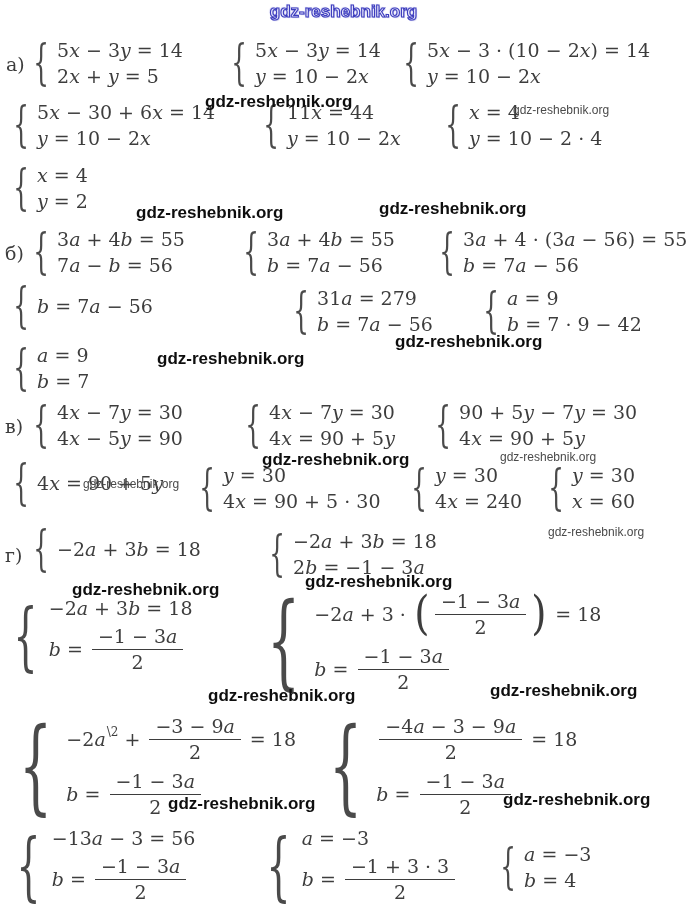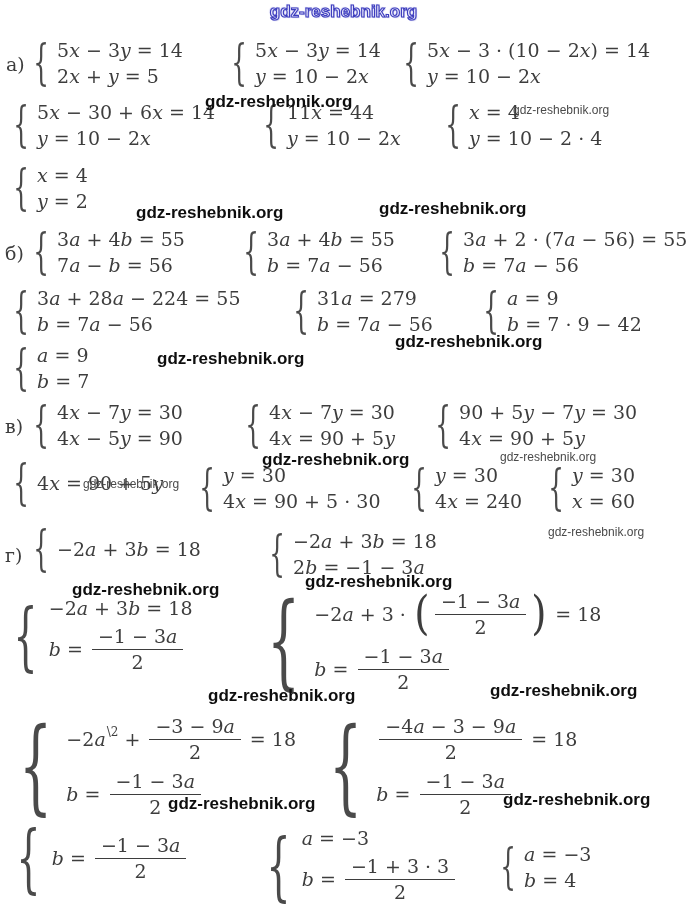--- a/index.html
+++ b/index.html
@@ -100,30 +100,29 @@
       <div class="system" style="left: 238px; top: 0px;">
         <span class="brace" style="font-size: 41px; transform: scaleY(1.18) scaleX(0.6);">{</span>
         <div class="lines">
           <div class="mline"><span><span>3</span><span class="var">a</span><span> + 4</span><span class="var">b</span><span> = 55</span></span></div>
           <div class="mline"><span><span class="var">b</span><span> = 7</span><span class="var">a</span><span> − 56</span></span></div>
         </div>
       </div>
       <div class="system" style="left: 434px; top: 0px;">
         <span class="brace" style="font-size: 41px; transform: scaleY(1.18) scaleX(0.6);">{</span>
         <div class="lines">
-          <div class="mline"><span><span>3</span><span class="var">a</span><span> + 2 · (7</span><span class="var">a</span><span> − 56) = 55</span></span></div>
+          <div class="mline"><span><span>3</span><span class="var">a</span><span> + 4 · (3</span><span class="var">a</span><span> − 56) = 55</span></span></div>
           <div class="mline"><span><span class="var">b</span><span> = 7</span><span class="var">a</span><span> − 56</span></span></div>
         </div>
       </div>
     </div>
     <div class="row" style="top: 286px;">
       <div class="system" style="left: 8px; top: 0px;">
         <span class="brace" style="font-size: 41px; transform: scaleY(1.18) scaleX(0.6);">{</span>
         <div class="lines">
-          <div class="mline"><span><span>3</span><span class="var">a</span><span> + 28</span><span class="var">a</span><span> − 224 = 55</span></span></div>
           <div class="mline"><span><span class="var">b</span><span> = 7</span><span class="var">a</span><span> − 56</span></span></div>
         </div>
       </div>
       <div class="system" style="left: 288px; top: 0px;">
         <span class="brace" style="font-size: 41px; transform: scaleY(1.18) scaleX(0.6);">{</span>
         <div class="lines">
           <div class="mline"><span><span>31</span><span class="var">a</span><span> = 279</span></span></div>
           <div class="mline"><span><span class="var">b</span><span> = 7</span><span class="var">a</span><span> − 56</span></span></div>
         </div>
       </div>
@@ -242,20 +241,21 @@
         <div class="lines">
           <div class="mline"><span class="frac"><span class="num"><span>−4</span><span class="var">a</span><span> − 3 − 9</span><span class="var">a</span></span><span class="den"><span>2</span></span></span><span><span> = 18</span></span></div>
           <div class="mline"><span><span class="var">b</span><span> = </span></span><span class="frac"><span class="num"><span>−1 − 3</span><span class="var">a</span></span><span class="den"><span>2</span></span></span></div>
         </div>
       </div>
     </div>
     <div class="row" style="top: 826px;">
       <div class="system" style="left: 8px; top: 0px;">
         <span class="brace" style="font-size: 64px; transform: scaleY(1.18) scaleX(0.6);">{</span>
         <div class="lines">
+          <div class="mline"><span><span>−13</span><span class="var">a</span><span> − 3 = 56</span></span></div>
           <div class="mline"><span><span class="var">b</span><span> = </span></span><span class="frac"><span class="num"><span>−1 − 3</span><span class="var">a</span></span><span class="den"><span>2</span></span></span></div>
         </div>
       </div>
       <div class="system" style="left: 258px; top: 0px;">
         <span class="brace" style="font-size: 64px; transform: scaleY(1.18) scaleX(0.6);">{</span>
         <div class="lines">
           <div class="mline"><span><span class="var">a</span><span> = −3</span></span></div>
           <div class="mline"><span><span class="var">b</span><span> = </span></span><span class="frac"><span class="num"><span>−1 + 3 · 3</span></span><span class="den"><span>2</span></span></span></div>
         </div>
       </div>

